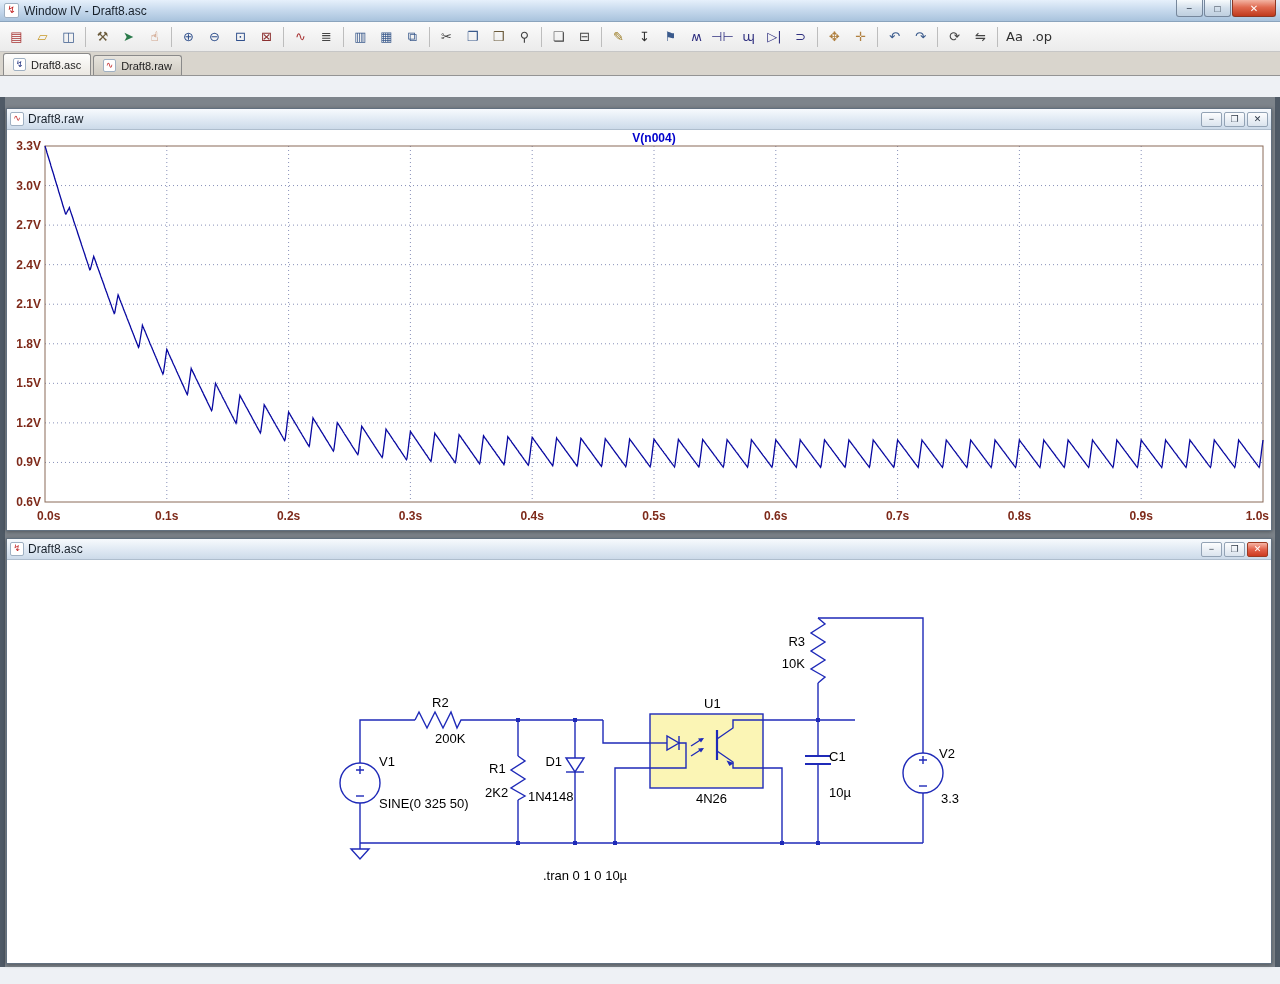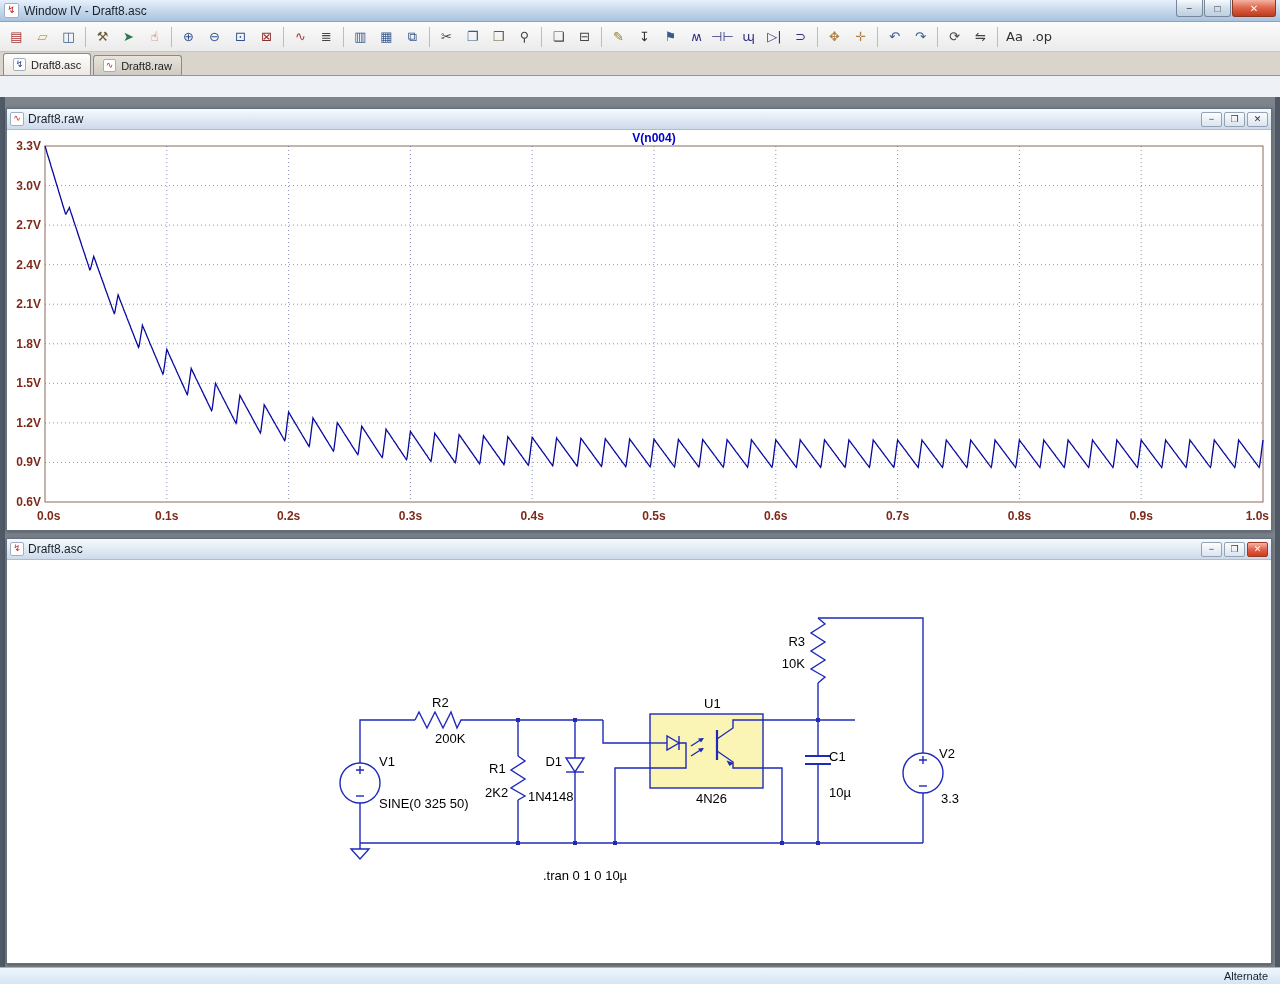--- a/index.html
+++ b/index.html
@@ -364,17 +364,14 @@
             <text x="932" y="198">V2</text>
             <text x="934" y="243">3.3</text>
             <text x="536" y="320">.tran 0 1 0 10µ</text>
           </g>
         </svg>
       </div>
     </div>
 
   </div>
 
-  <div class="statusbar">
-    <span>Alternate</span>
-  </div>
 
 </div>
 
 </body></html>

